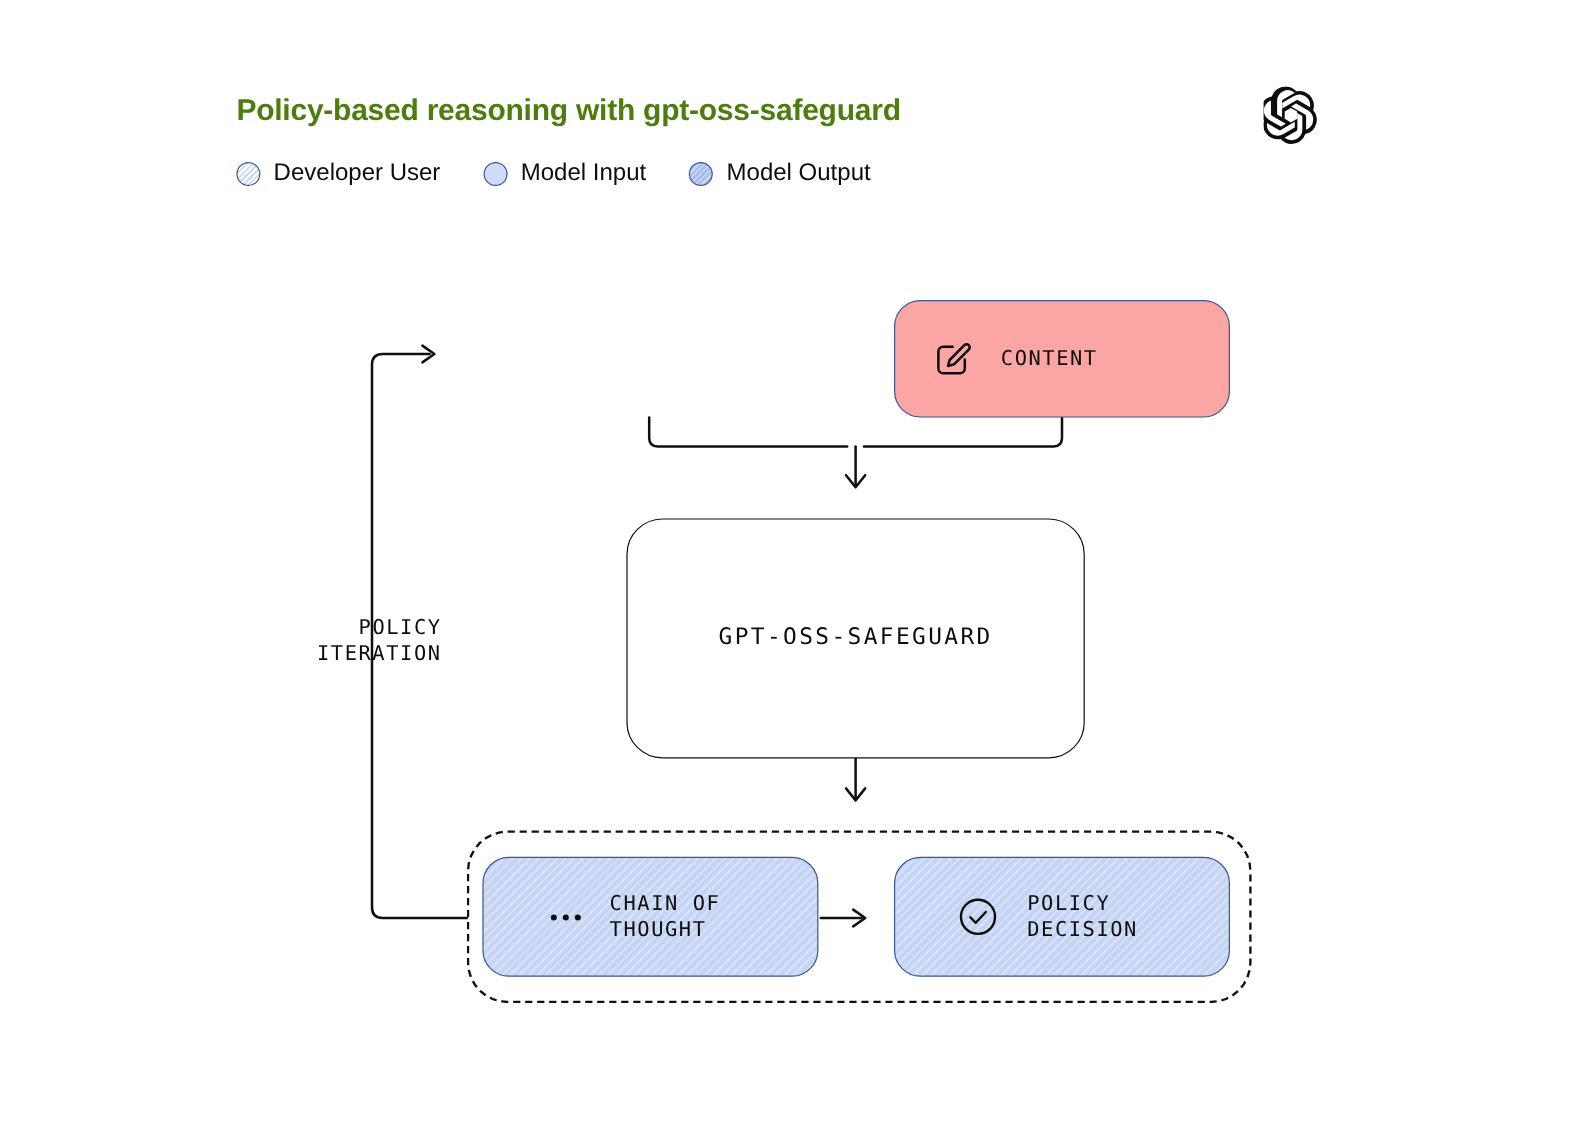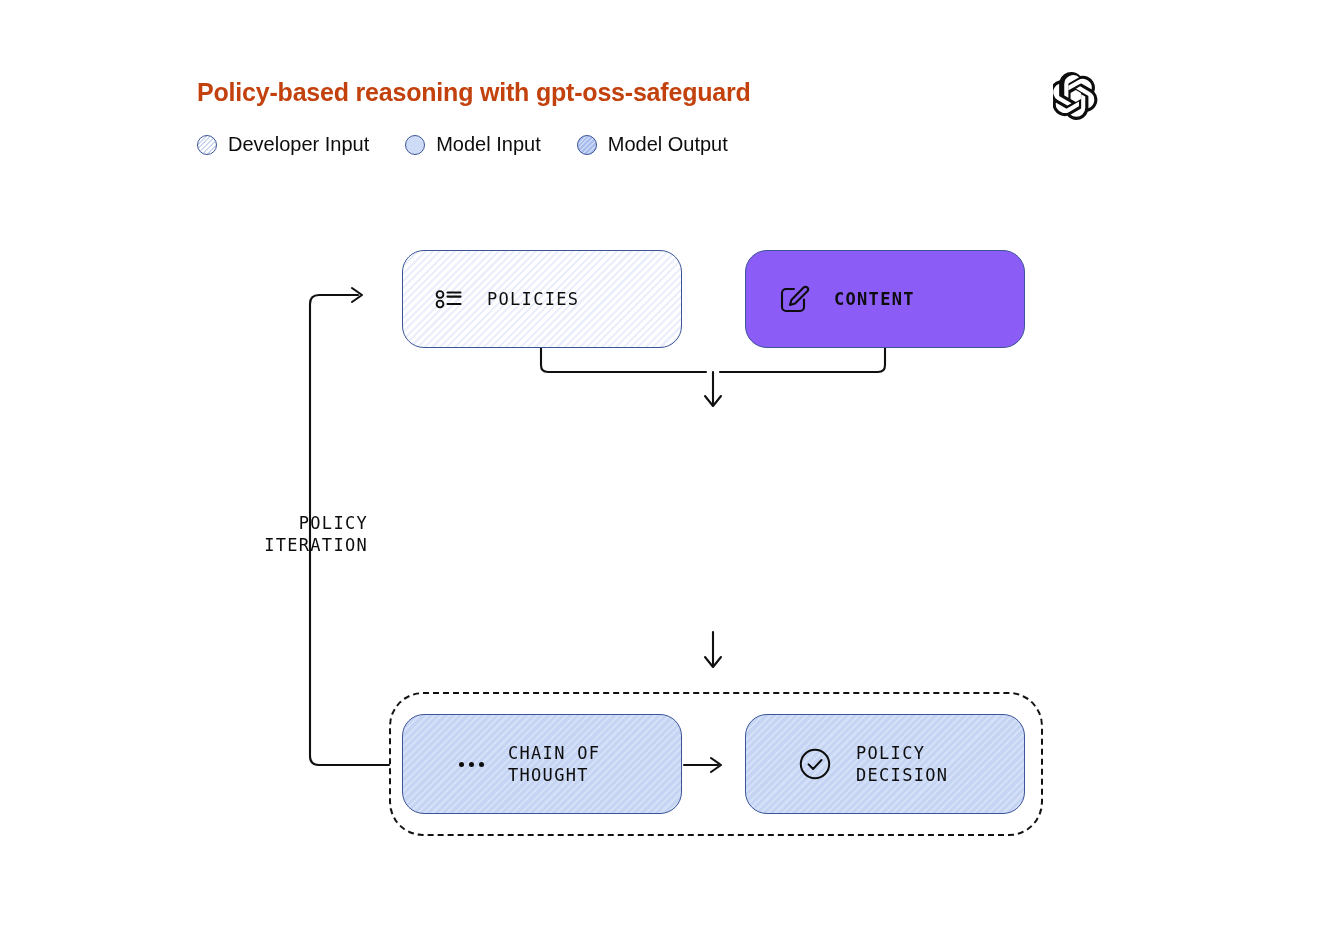--- a/index.html
+++ b/index.html
@@ -17,21 +17,21 @@
   }
 
   
   #page-title {
     position: absolute;
     left: 197px;
     top: 78px;
     font-size: 25px;
     font-weight: bold;
     letter-spacing: -0.2px;
-    color: #c2410c;
+    color: #4d7c0f;
     white-space: nowrap;
   }
 
   #brand-logo {
     position: absolute;
     left: 1053px;
     top: 72px;
     width: 48px;
     height: 48px;
   }
@@ -140,22 +140,21 @@
       #eaeffb 3px, #eaeffb 5.2px);
   }
 
   
   #node-content {
     left: 745px;
     top: 250px;
     width: 280px;
     height: 98px;
     border: 1.8px solid #3c5598;
-    background-color: #8b5cf6;
-    font-weight: bold;
+    background-color: #fca5a5;
   }
 
   
   #node-model {
     left: 522px;
     top: 432px;
     width: 382px;
     height: 200px;
     border: 1.9px solid #101010;
     background: #ffffff;
@@ -235,21 +234,21 @@
 
 <div id="brand-logo">
   <svg viewBox="0 0 48 48" width="48" height="48" aria-hidden="true">
     <path d="M41.3 19.6a11.9 11.9 0 0 0-1.03-9.78 12.08 12.08 0 0 0-13-5.78A11.93 11.93 0 0 0 18.28 0a12.1 12.1 0 0 0-11.53 8.35 11.92 11.92 0 0 0-7.97 5.78 12.08 12.08 0 0 0 1.49 14.15 11.9 11.9 0 0 0 1.02 9.79 12.08 12.08 0 0 0 13 5.78A11.9 11.9 0 0 0 23.27 48a12.09 12.09 0 0 0 11.53-8.36 11.92 11.92 0 0 0 7.97-5.78 12.08 12.08 0 0 0-1.5-14.15zM23.28 44.84a8.96 8.96 0 0 1-5.75-2.08l.28-.16 9.55-5.52a1.56 1.56 0 0 0 .79-1.36V22.25l4.04 2.33c.4.02.07.06.07.11v11.16a9 9 0 0 1-8.98 8.99zM3.96 36.59a8.95 8.95 0 0 1-1.07-6.02l.28.17 9.56 5.52a1.55 1.55 0 0 0 1.57 0l11.67-6.74v4.66a.15.15 0 0 1-.06.12l-9.66 5.58a9 9 0 0 1-12.29-3.29zM1.45 15.7a8.95 8.95 0 0 1 4.68-3.93v11.35a1.54 1.54 0 0 0 .78 1.36l11.62 6.7-4.05 2.34a.15.15 0 0 1-.13 0L4.69 27.96a9 9 0 0 1-3.3-12.26zm33.17 7.71L22.95 16.67 27 14.35a.15.15 0 0 1 .14 0l9.66 5.58a9 9 0 0 1-1.38 16.22V24.8a1.54 1.54 0 0 0-.8-1.38zm4.02-6.05-.28-.17-9.54-5.56a1.56 1.56 0 0 0-1.57 0l-11.67 6.74v-4.66a.14.14 0 0 1 .06-.12l9.66-5.57a9 9 0 0 1 13.36 9.32zM15.37 25.74l-4.04-2.33a.15.15 0 0 1-.07-.12V12.15a9 9 0 0 1 14.75-6.9l-.28.16-9.55 5.52a1.56 1.56 0 0 0-.8 1.36zm2.2-4.73 5.2-3 5.2 3v6l-5.2 3-5.2-3z" fill="#0d0d0d"></path>
   </svg>
 </div>
 
 <div id="legend">
   <div class="legend-item">
     <span class="legend-swatch sw-dev"></span>
-    <span class="legend-label">Developer Input</span>
+    <span class="legend-label">Developer User</span>
   </div>
   <div class="legend-item">
     <span class="legend-swatch sw-user"></span>
     <span class="legend-label">Model Input</span>
   </div>
   <div class="legend-item">
     <span class="legend-swatch sw-model"></span>
     <span class="legend-label">Model Output</span>
   </div>
 </div>
@@ -271,45 +270,38 @@
       <path d="M711 758 L721 765 L711 772"></path>
 
       <path d="M389 765 L319 765 Q310 765 310 756 L310 304 Q310 295 319 295 L358 295"></path>
       <path d="M352 288 L362 295 L352 302"></path>
     </g>
   </svg>
 
   <div id="policy-iteration-label">POLICY
 ITERATION</div>
 
-  <div class="node" id="node-policies">
-    <div class="node-inner">
-      <span class="node-icon">
-        <svg width="28" height="24" viewBox="0 0 28 24" fill="none">
-          <circle cx="5" cy="7.5" r="3.4" stroke="#0d0d0d" stroke-width="1.9"></circle>
-          <circle cx="5" cy="17" r="3.4" stroke="#0d0d0d" stroke-width="1.9"></circle>
-          <path d="M12.5 5.5h13M12.5 9.6h13M12.5 17h13" stroke="#0d0d0d" stroke-width="2.1" stroke-linecap="round"></path>
-        </svg>
-      </span>
-      <span class="node-label">POLICIES</span>
-    </div>
-  </div>
 
   <div class="node" id="node-content">
     <div class="node-inner">
       <span class="node-icon">
         <svg width="32" height="32" viewBox="0 0 32 32" fill="none">
           <path d="M26 16.5V24a4 4 0 0 1-4 4H8a4 4 0 0 1-4-4V10a4 4 0 0 1 4-4h8" stroke="#0d0d0d" stroke-width="2.1" stroke-linecap="round"></path>
           <path d="M25.6 4.6a2.6 2.6 0 0 1 3.7 3.7L17 20.6l-5 1.4 1.4-5z" stroke="#0d0d0d" stroke-width="2.1" stroke-linejoin="round"></path>
         </svg>
       </span>
       <span class="node-label">CONTENT</span>
     </div>
   </div>
 
+  <div class="node" id="node-model">
+    <div class="node-inner">
+      <span class="node-label">GPT-OSS-SAFEGUARD</span>
+    </div>
+  </div>
 
   <div id="output-group"></div>
 
   <div class="node" id="node-cot">
     <div class="node-inner">
       <span class="node-icon dots-icon">
         <span></span>
           <span></span>
           <span></span>
       </span>

